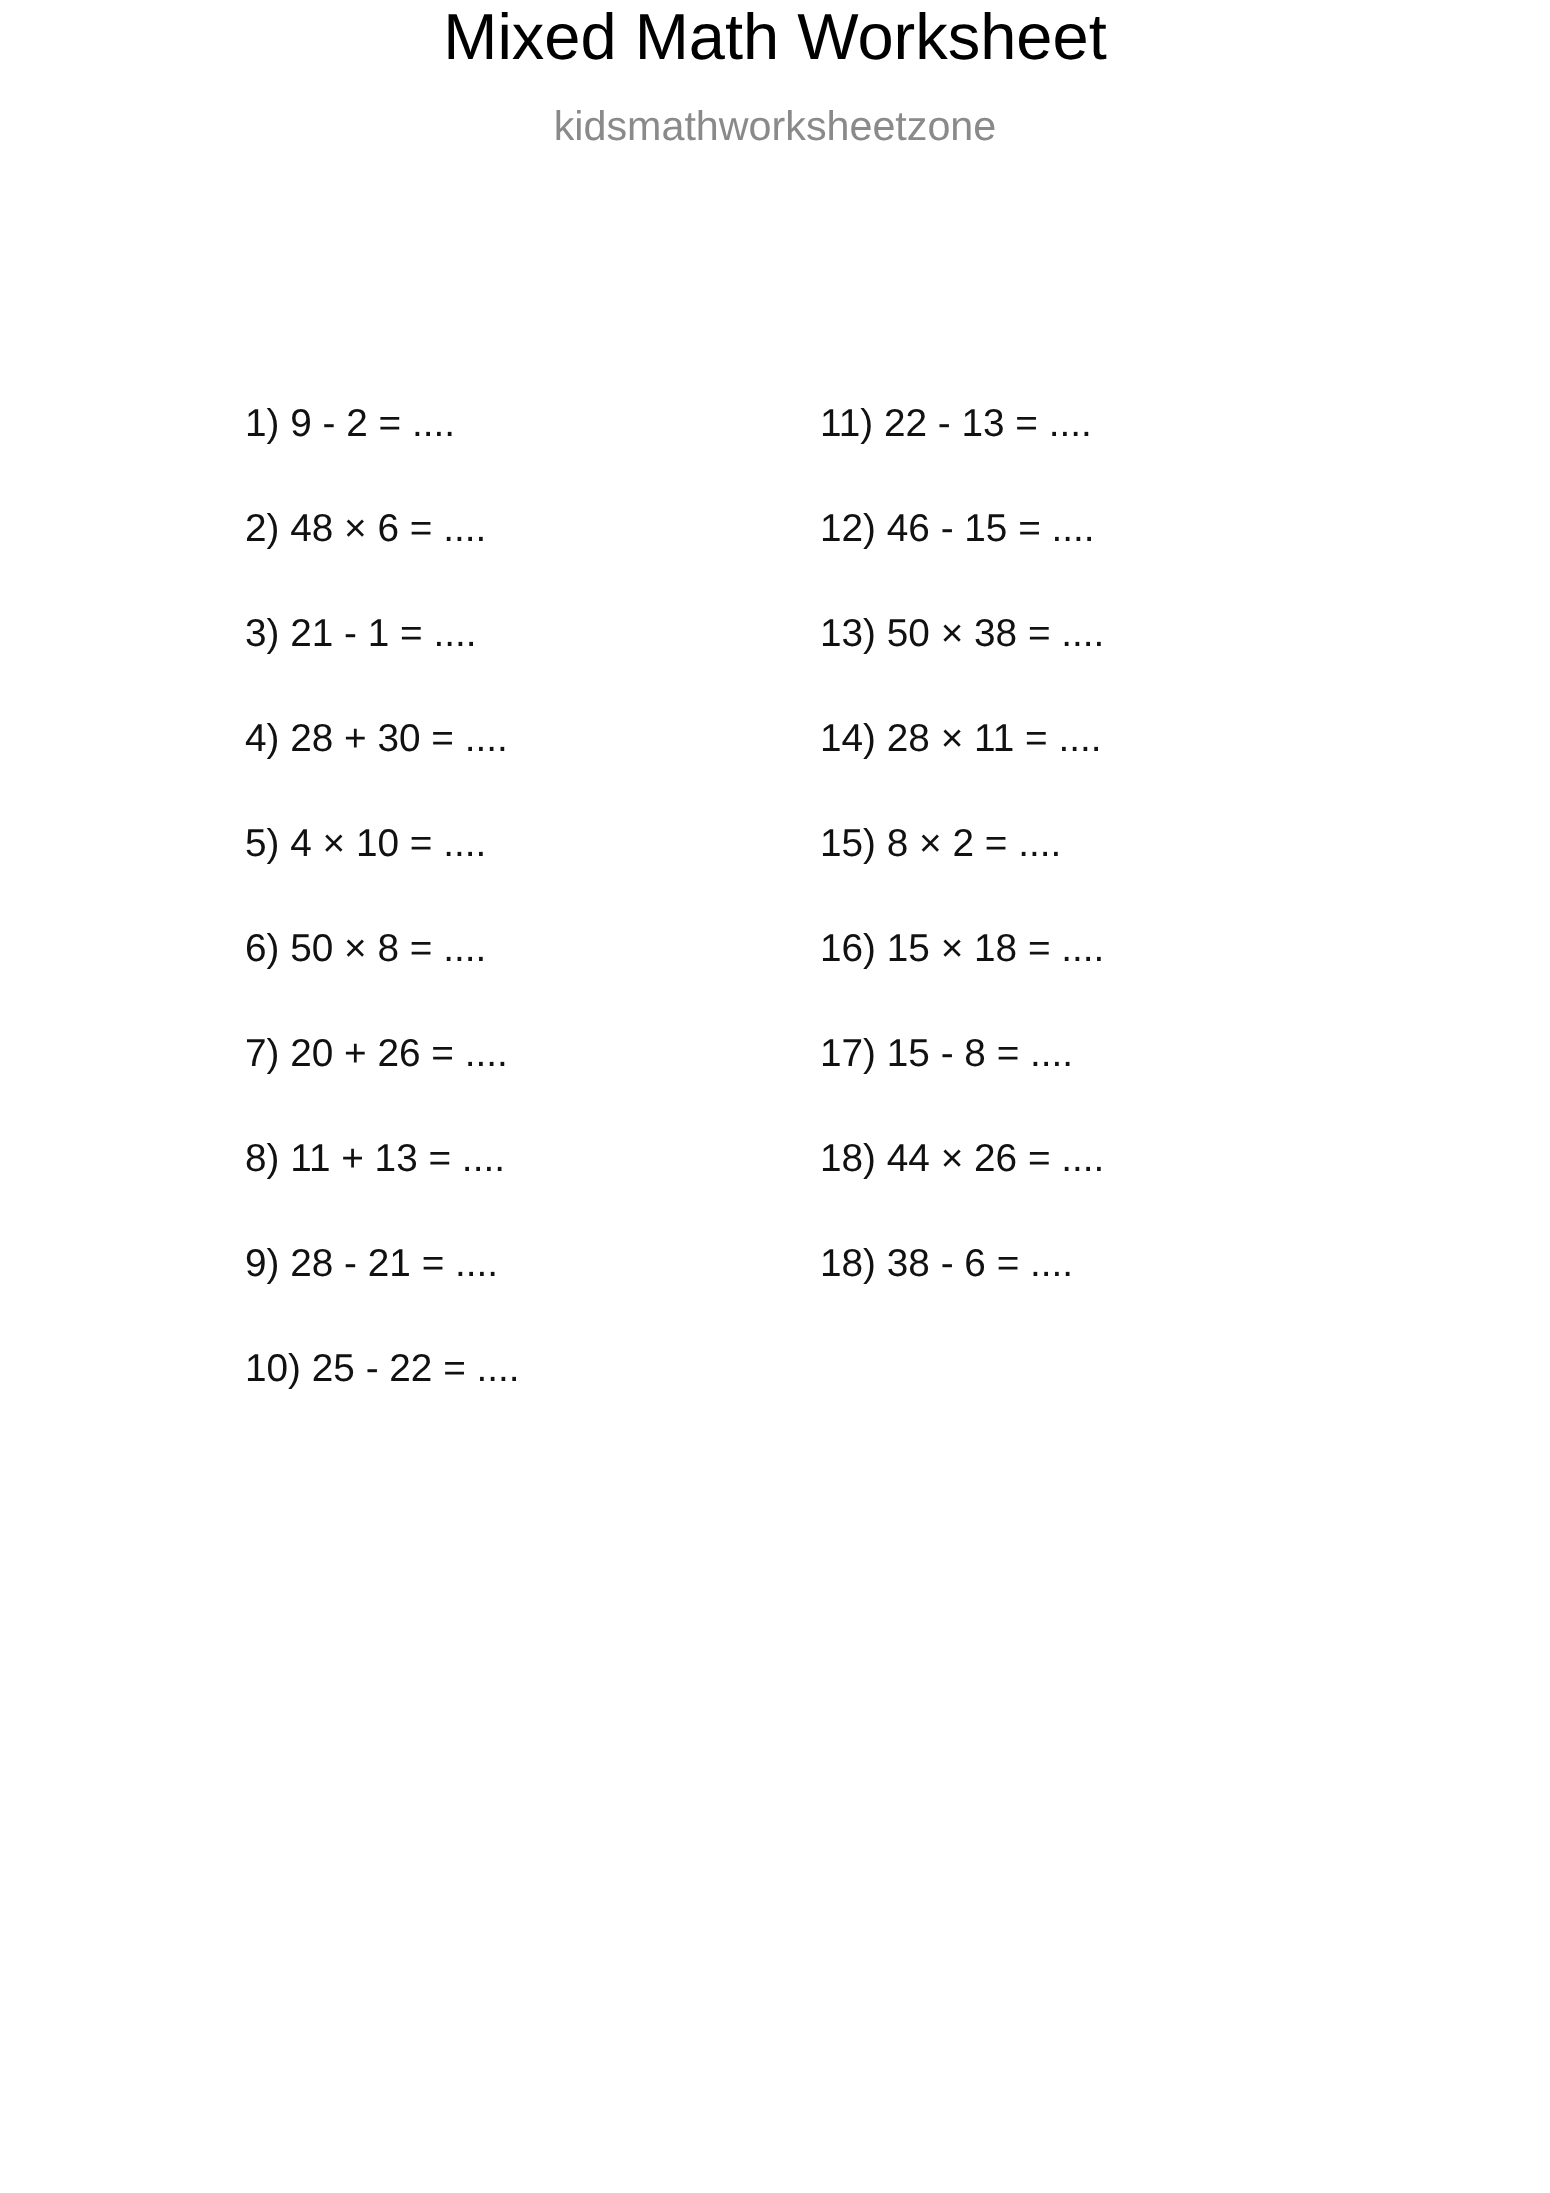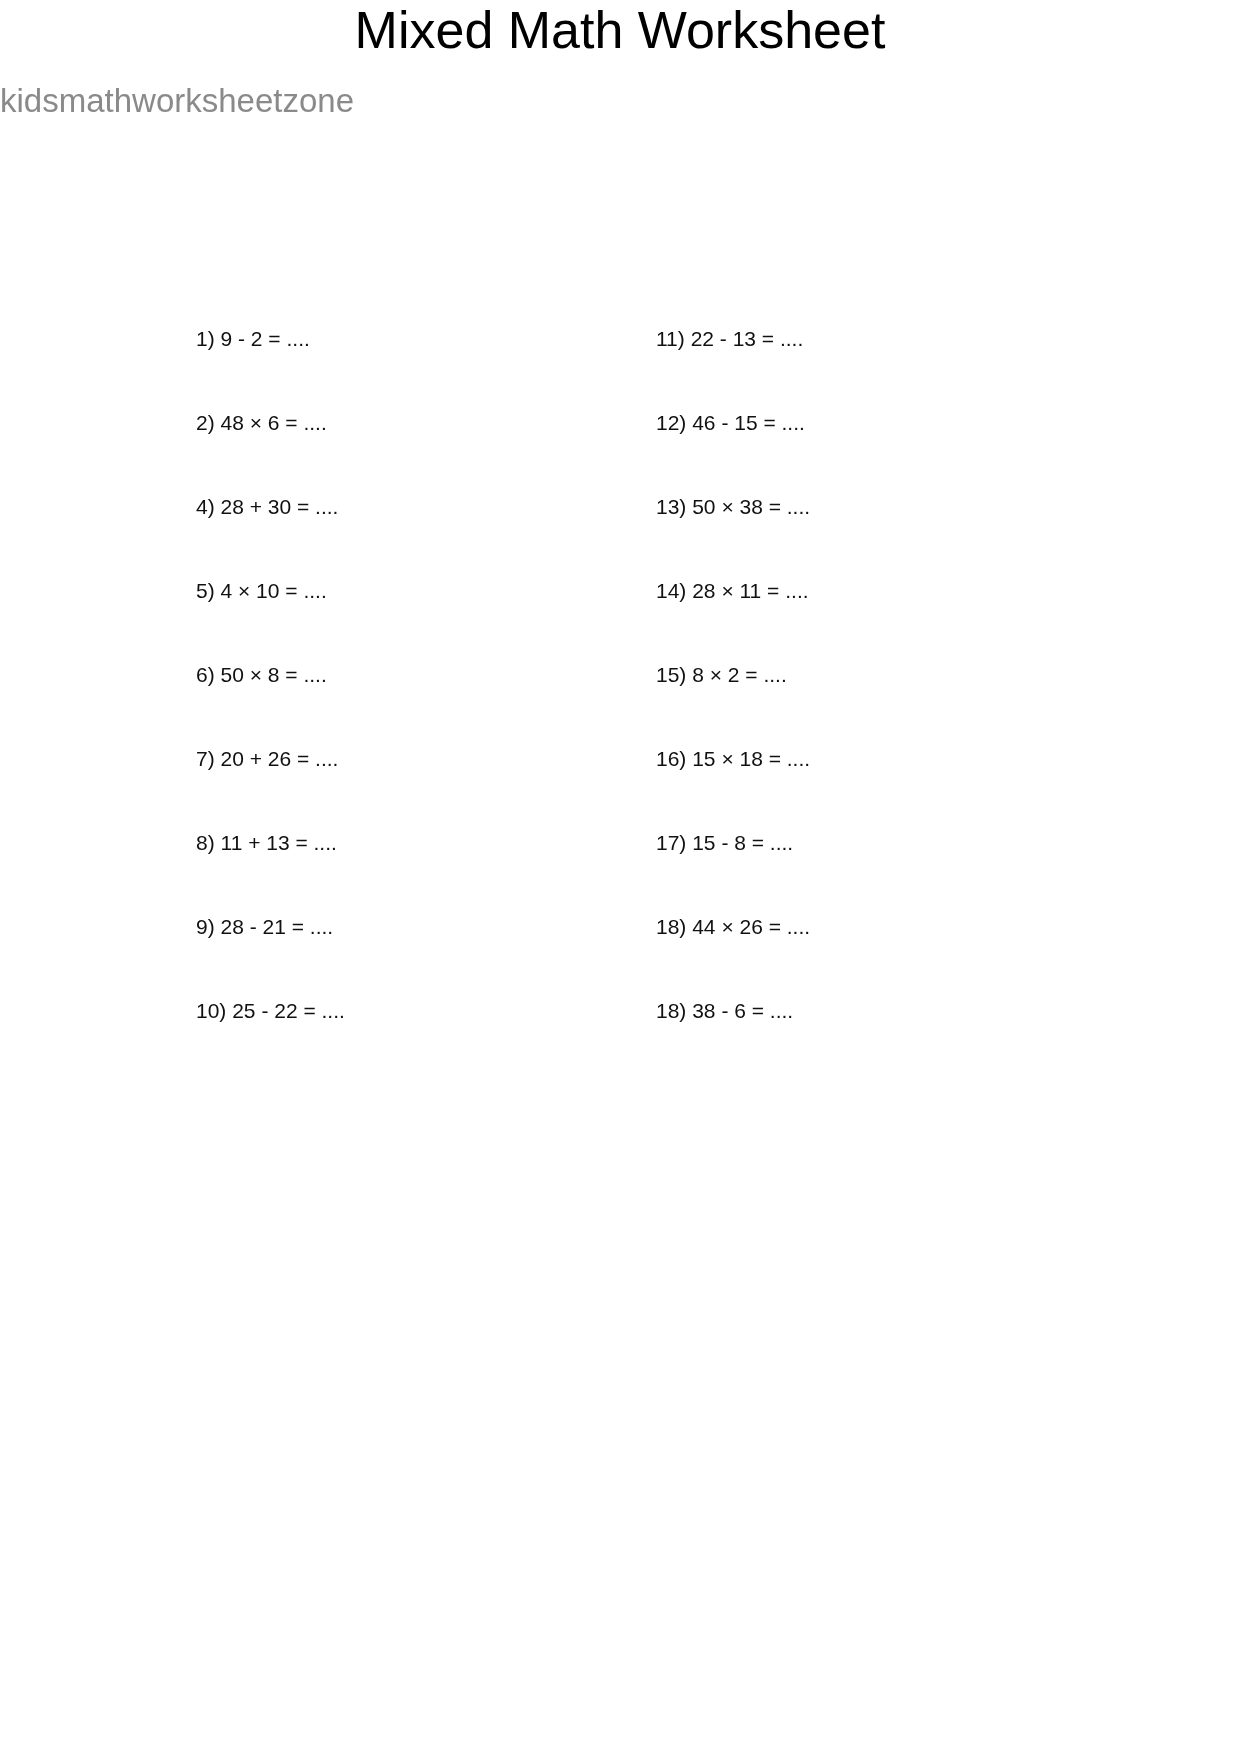--- a/index.html
+++ b/index.html
@@ -23,20 +23,21 @@
   }
   .title {
     text-align: center;
     font-size: 52px;
     font-weight: normal;
     color: #000000;
     margin: 0;
     letter-spacing: 0px;
   }
   .subtitle {
+    text-align: center;
     font-size: 33px;
     color: #8a8a8a;
     margin: 0;
     padding-top: 22px;
     font-weight: normal;
   }
   .problems {
     position: absolute;
     top: 296px;
     left: 0;
@@ -50,21 +51,21 @@
   }
   .col-left {
     width: 460px;
     margin-left: 196px;
   }
   .col-right {
     width: 460px;
     margin-left: 0px;
   }
   .problem {
-    font-size: 21px;
+    font-size: 31px;
     line-height: 1;
     height: 84px;
     display: flex;
     align-items: center;
     white-space: pre;
     color: #111111;
   }
 </style>
 </head>
 <body>
@@ -72,20 +73,21 @@
 <div class="sheet">
 
   <h1 class="title">Mixed Math Worksheet</h1>
   <div class="subtitle">kidsmathworksheetzone</div>
 
   <div class="problems">
 
     <div class="col col-left">
       <div class="problem">1) 9 - 2 = ....</div>
       <div class="problem">2) 48 × 6 = ....</div>
+      <div class="problem">3) 21 - 1 = ....</div>
       <div class="problem">4) 28 + 30 = ....</div>
       <div class="problem">5) 4 × 10 = ....</div>
       <div class="problem">6) 50 × 8 = ....</div>
       <div class="problem">7) 20 + 26 = ....</div>
       <div class="problem">8) 11 + 13 = ....</div>
       <div class="problem">9) 28 - 21 = ....</div>
       <div class="problem">10) 25 - 22 = ....</div>
     </div>
 
     <div class="col col-right">

